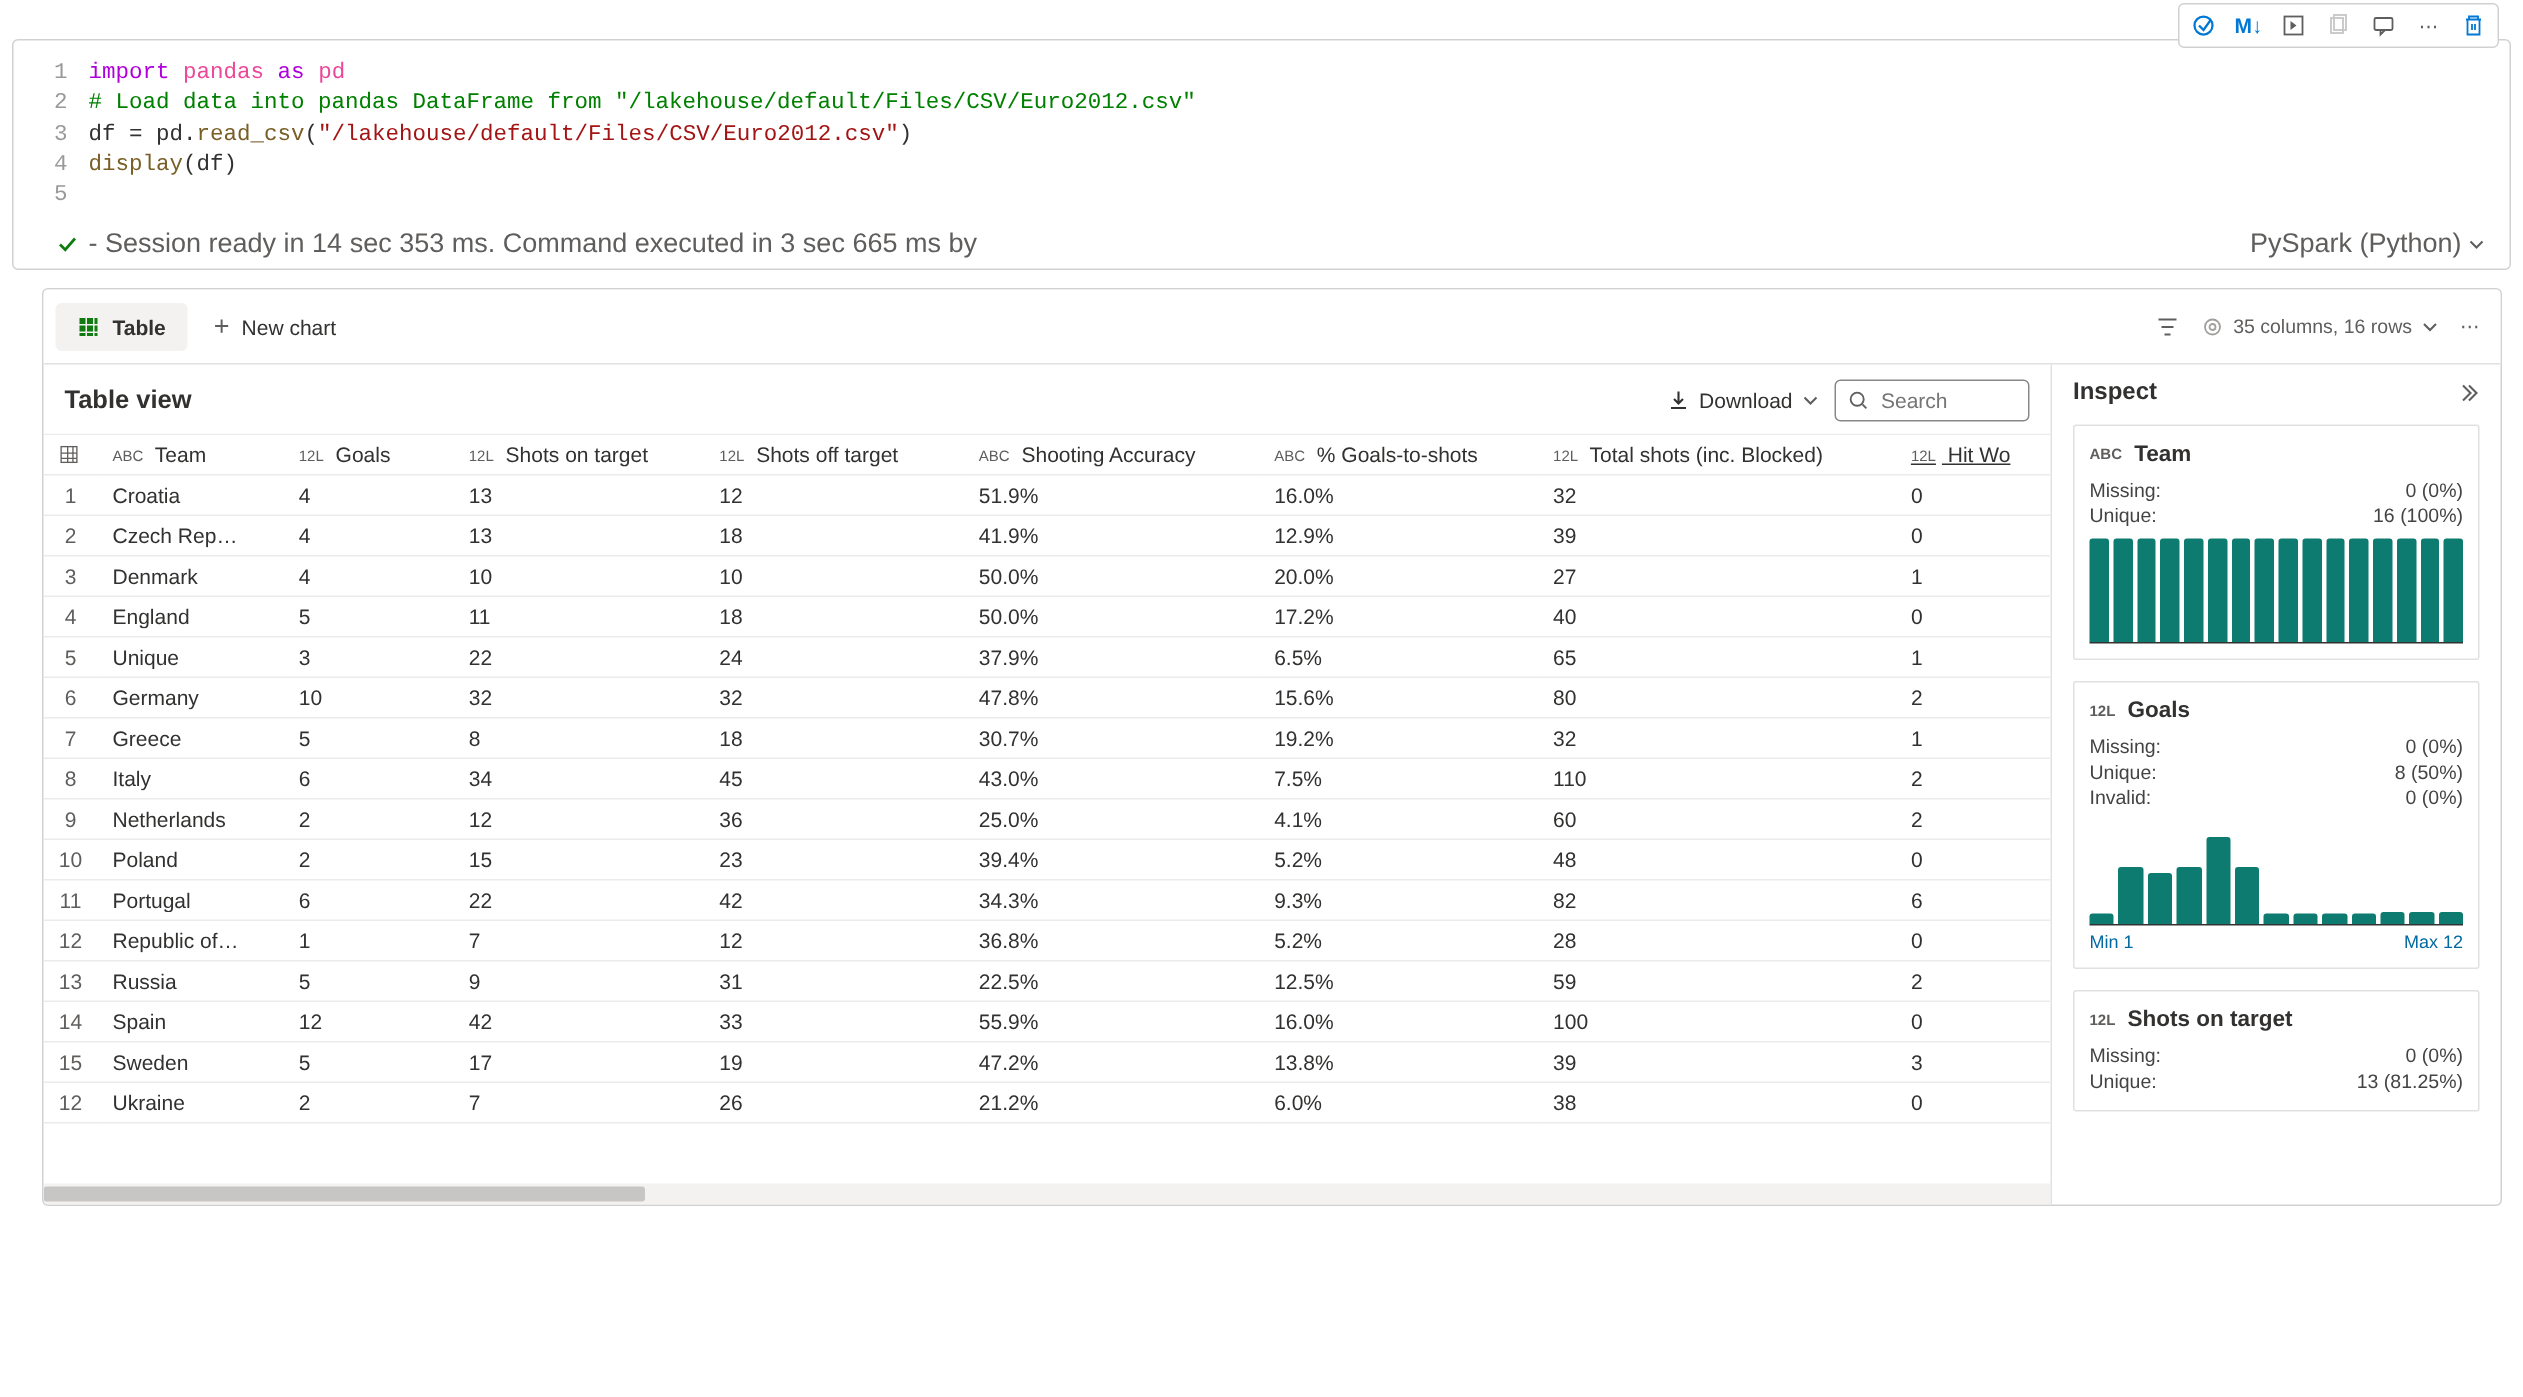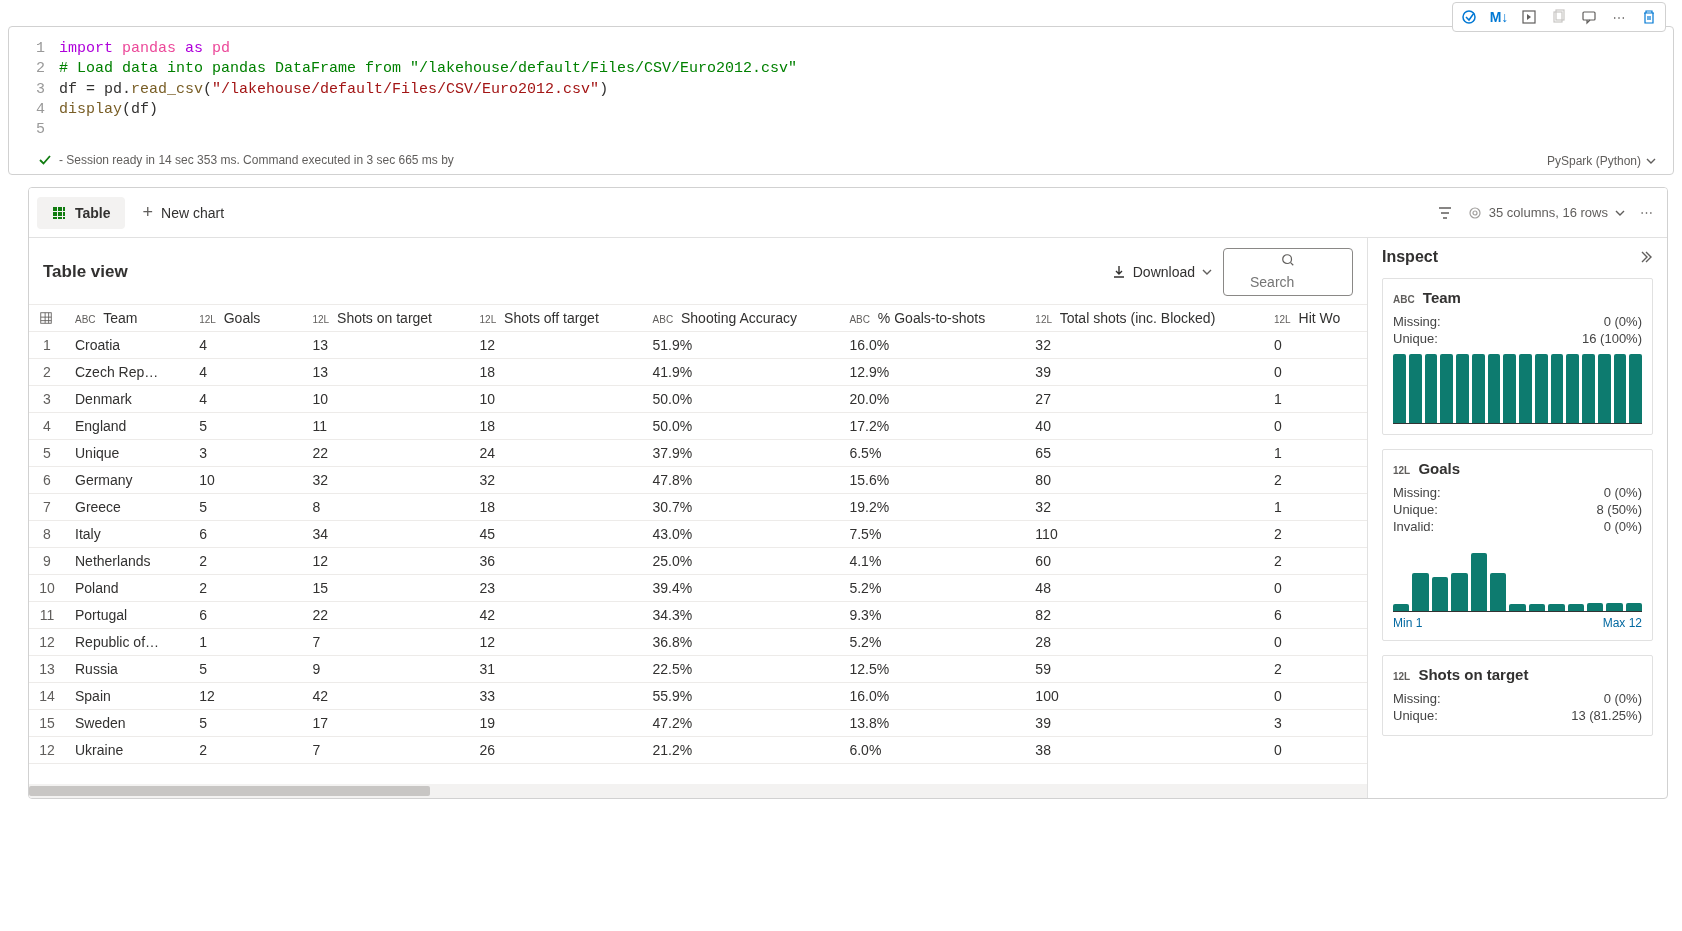--- a/index.html
+++ b/index.html
@@ -62,21 +62,21 @@
   .kw2 { color: #af00db; }
   .mod { color: #ec4899; }
   .comment { color: #008000; }
   .str { color: #a31515; }
   .fn { color: #795e26; }
   .status-bar {
     display: flex;
     align-items: flex-end;
     justify-content: space-between;
     padding: 4px 16px 6px 28px;
-    font-size: 12px;
+    font-size: 18px;
     color: #605e5c;
   }
   .status-left { display: flex; align-items: center; gap: 6px; }
   .check { color: #107c10; }
   .lang { display: flex; align-items: center; gap: 4px; cursor: pointer; }
   .output-container {
     margin: 12px 6px 0 20px;
     border: 1px solid #d1d1d1;
     border-radius: 4px;
     overflow: hidden;
@@ -123,21 +123,20 @@
   .search-box {
     display: flex;
     align-items: center;
     gap: 6px;
     border: 1px solid #8a8886;
     border-radius: 4px;
     padding: 4px 8px;
     font-size: 14px;
     color: #605e5c;
     width: 130px;
-    flex-direction: column;
   }
   .search-box input {
     border: none;
     outline: none;
     flex: 1;
     font-size: 14px;
     width: 80px;
   }
   .data-table-wrap { flex: 1; overflow: auto; }
   table.data {
@@ -380,21 +379,21 @@
                       <path d="M2 7 L14 7 M2 11 L14 11 M7 2 L7 14 M11 2 L11 14" stroke="#605e5c" stroke-width="1"></path>
                     </svg>
                   </th>
                   <th style="min-width: 95px;"><span class="col-type">ABC</span> Team</th>
                   <th style="min-width: 95px;"><span class="col-type">12L</span> Goals</th>
                   <th style="min-width: 140px;"><span class="col-type">12L</span> Shots on target</th>
                   <th style="min-width: 145px;"><span class="col-type">12L</span> Shots off target</th>
                   <th style="min-width: 165px;"><span class="col-type">ABC</span> Shooting Accuracy</th>
                   <th style="min-width: 150px;"><span class="col-type">ABC</span> % Goals-to-shots</th>
                   <th style="min-width: 195px;"><span class="col-type">12L</span> Total shots (inc. Blocked)</th>
-                  <th style="min-width: 75px;"><span class="col-type">12L</span> Hit Wo</th>
+                  <th style="min-width: 75px; text-decoration: underline;"><span class="col-type">12L</span> Hit Wo</th>
                 </tr>
               </thead>
               <tbody>
                 <tr>
                   <td class="row-idx-col">1</td>
                   <td>
                     <div class="ellip">Croatia</div>
                   </td>
                   <td>4</td>
                   <td>13</td>

